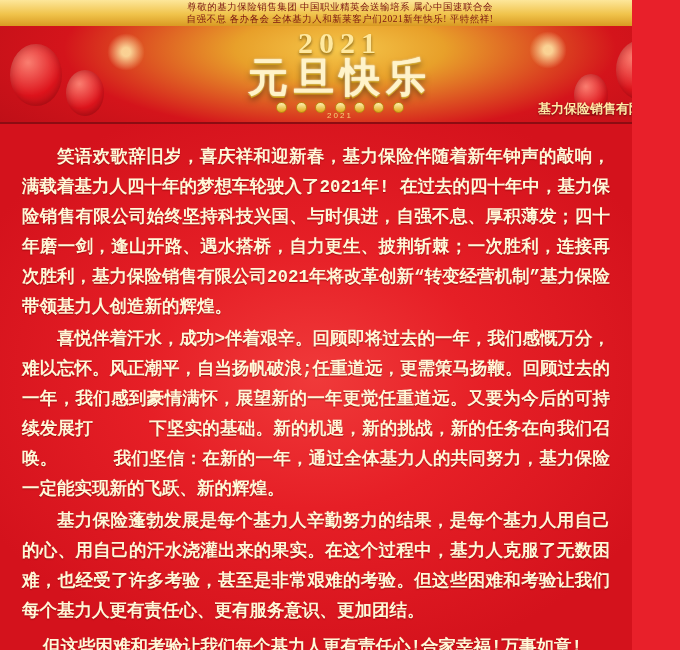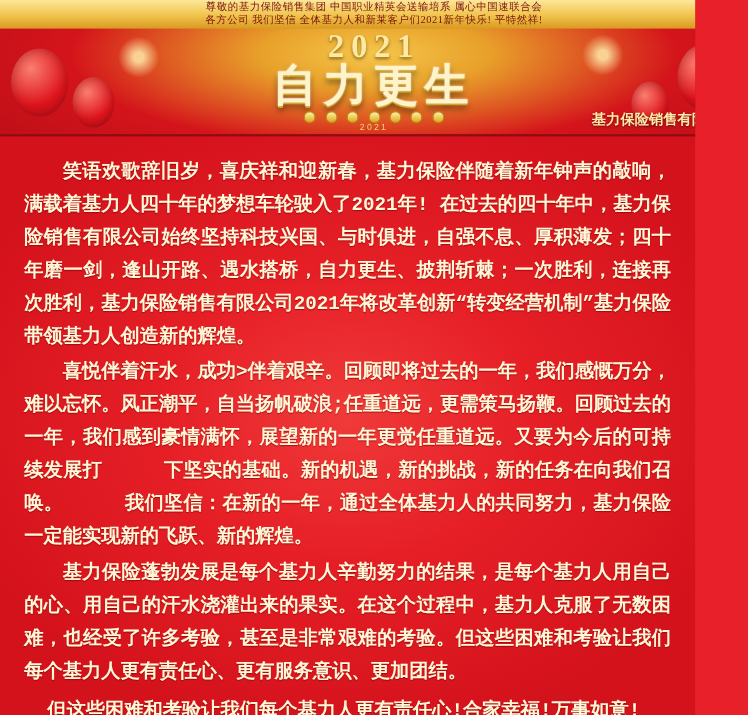--- a/index.html
+++ b/index.html
@@ -158,32 +158,32 @@
   .content p .indent-gap { display: inline-block; width: 3.2em; }
 </style>
 </head>
 <body>
 
 <div class="page">
 
   <div class="banner">
     <div class="goldtop">
       <div class="line">尊敬的基力保险销售集团  中国职业精英会送输培系  属心中国速联合会</div>
-      <div class="line">各方公司   我们坚信  全体基力人和新莱客户们2021新年快乐!   平特然祥!</div>
+      <div class="line">自强不息   各办各会  全体基力人和新莱客户们2021新年快乐!   平特然祥!</div>
     </div>
 
     <div class="lantern l1"></div>
     <div class="lantern l2"></div>
     <div class="lantern l3"></div>
     <div class="lantern l4"></div>
     <div class="flower f1"></div>
     <div class="flower f2"></div>
 
     <div class="title-2021">2021</div>
-    <div class="title-main">自力更生</div>
+    <div class="title-main">元旦快乐</div>
 
     <div class="gold-pills">
       <span></span>
       <span></span>
       <span></span>
       <span></span>
       <span></span>
       <span></span>
       <span></span>
     </div>

